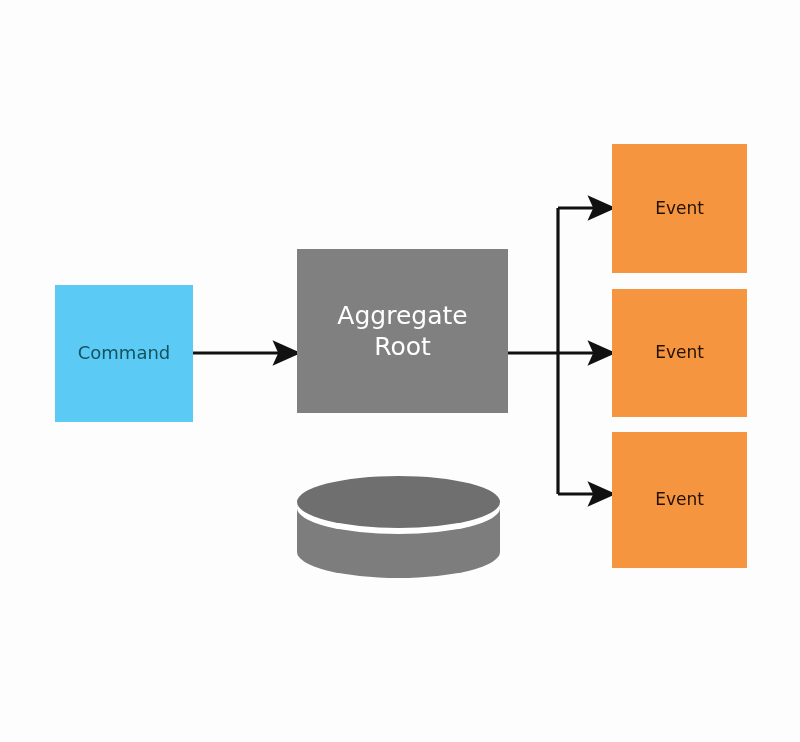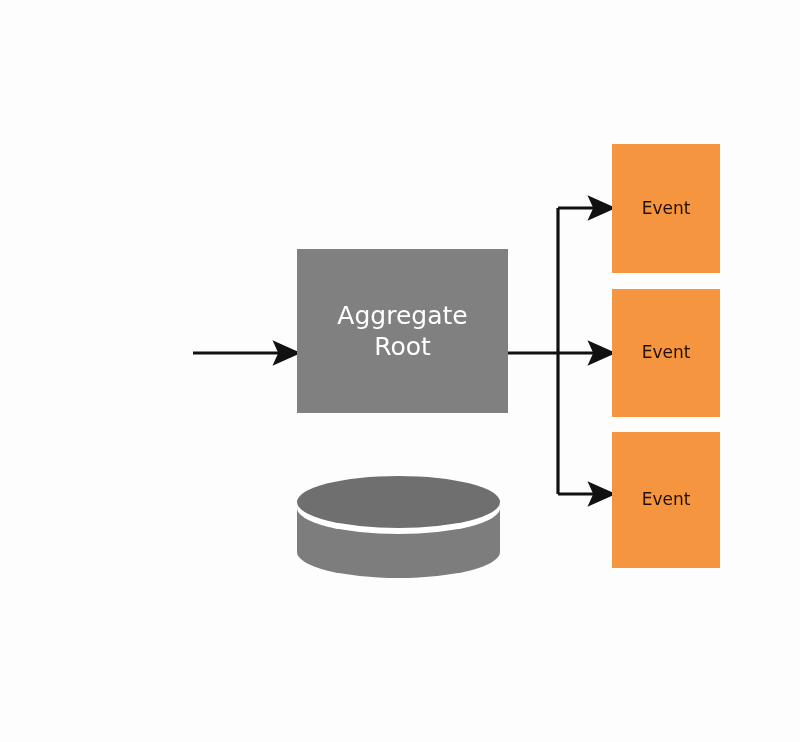--- a/index.html
+++ b/index.html
@@ -39,21 +39,21 @@
     left: 297px;
     top: 249px;
     width: 211px;
     height: 164px;
     background: #808080;
     color: #ffffff;
     font-size: 25px;
   }
   .event-node {
     left: 612px;
-    width: 108px;
+    width: 135px;
     background: #f5953f;
     color: #241104;
     font-size: 17px;
   }
   #event-node-1 { top: 144px; height: 129px; }
   #event-node-2 { top: 289px; height: 128px; }
   #event-node-3 { top: 432px; height: 136px; }
 
   #svg-layer {
     position: absolute;
@@ -98,20 +98,23 @@
       <path d="M 558 494 L 615 494" fill="none" stroke="#111111" stroke-width="3.2" marker-end="url(#arrowhead)"></path>
     </g>
 
     <g>
       <path d="M 297 506 L 297 552 A 101.5 26 0 0 0 500 552 L 500 506 Z" fill="#7d7d7d"></path>
       <ellipse cx="398.5" cy="508" rx="101.5" ry="26" fill="#ffffff"></ellipse>
       <ellipse cx="398.5" cy="502" rx="101.5" ry="26" fill="#6f6f6f"></ellipse>
     </g>
   </svg>
 
+  <div class="node" id="command-node">
+    <span>Command</span>
+  </div>
 
   <div class="node" id="aggregate-root-node">
     <span class="label-two-line">Aggregate
 Root</span>
   </div>
 
   <div class="node event-node" id="event-node-1">
     <span>Event</span>
   </div>
 

